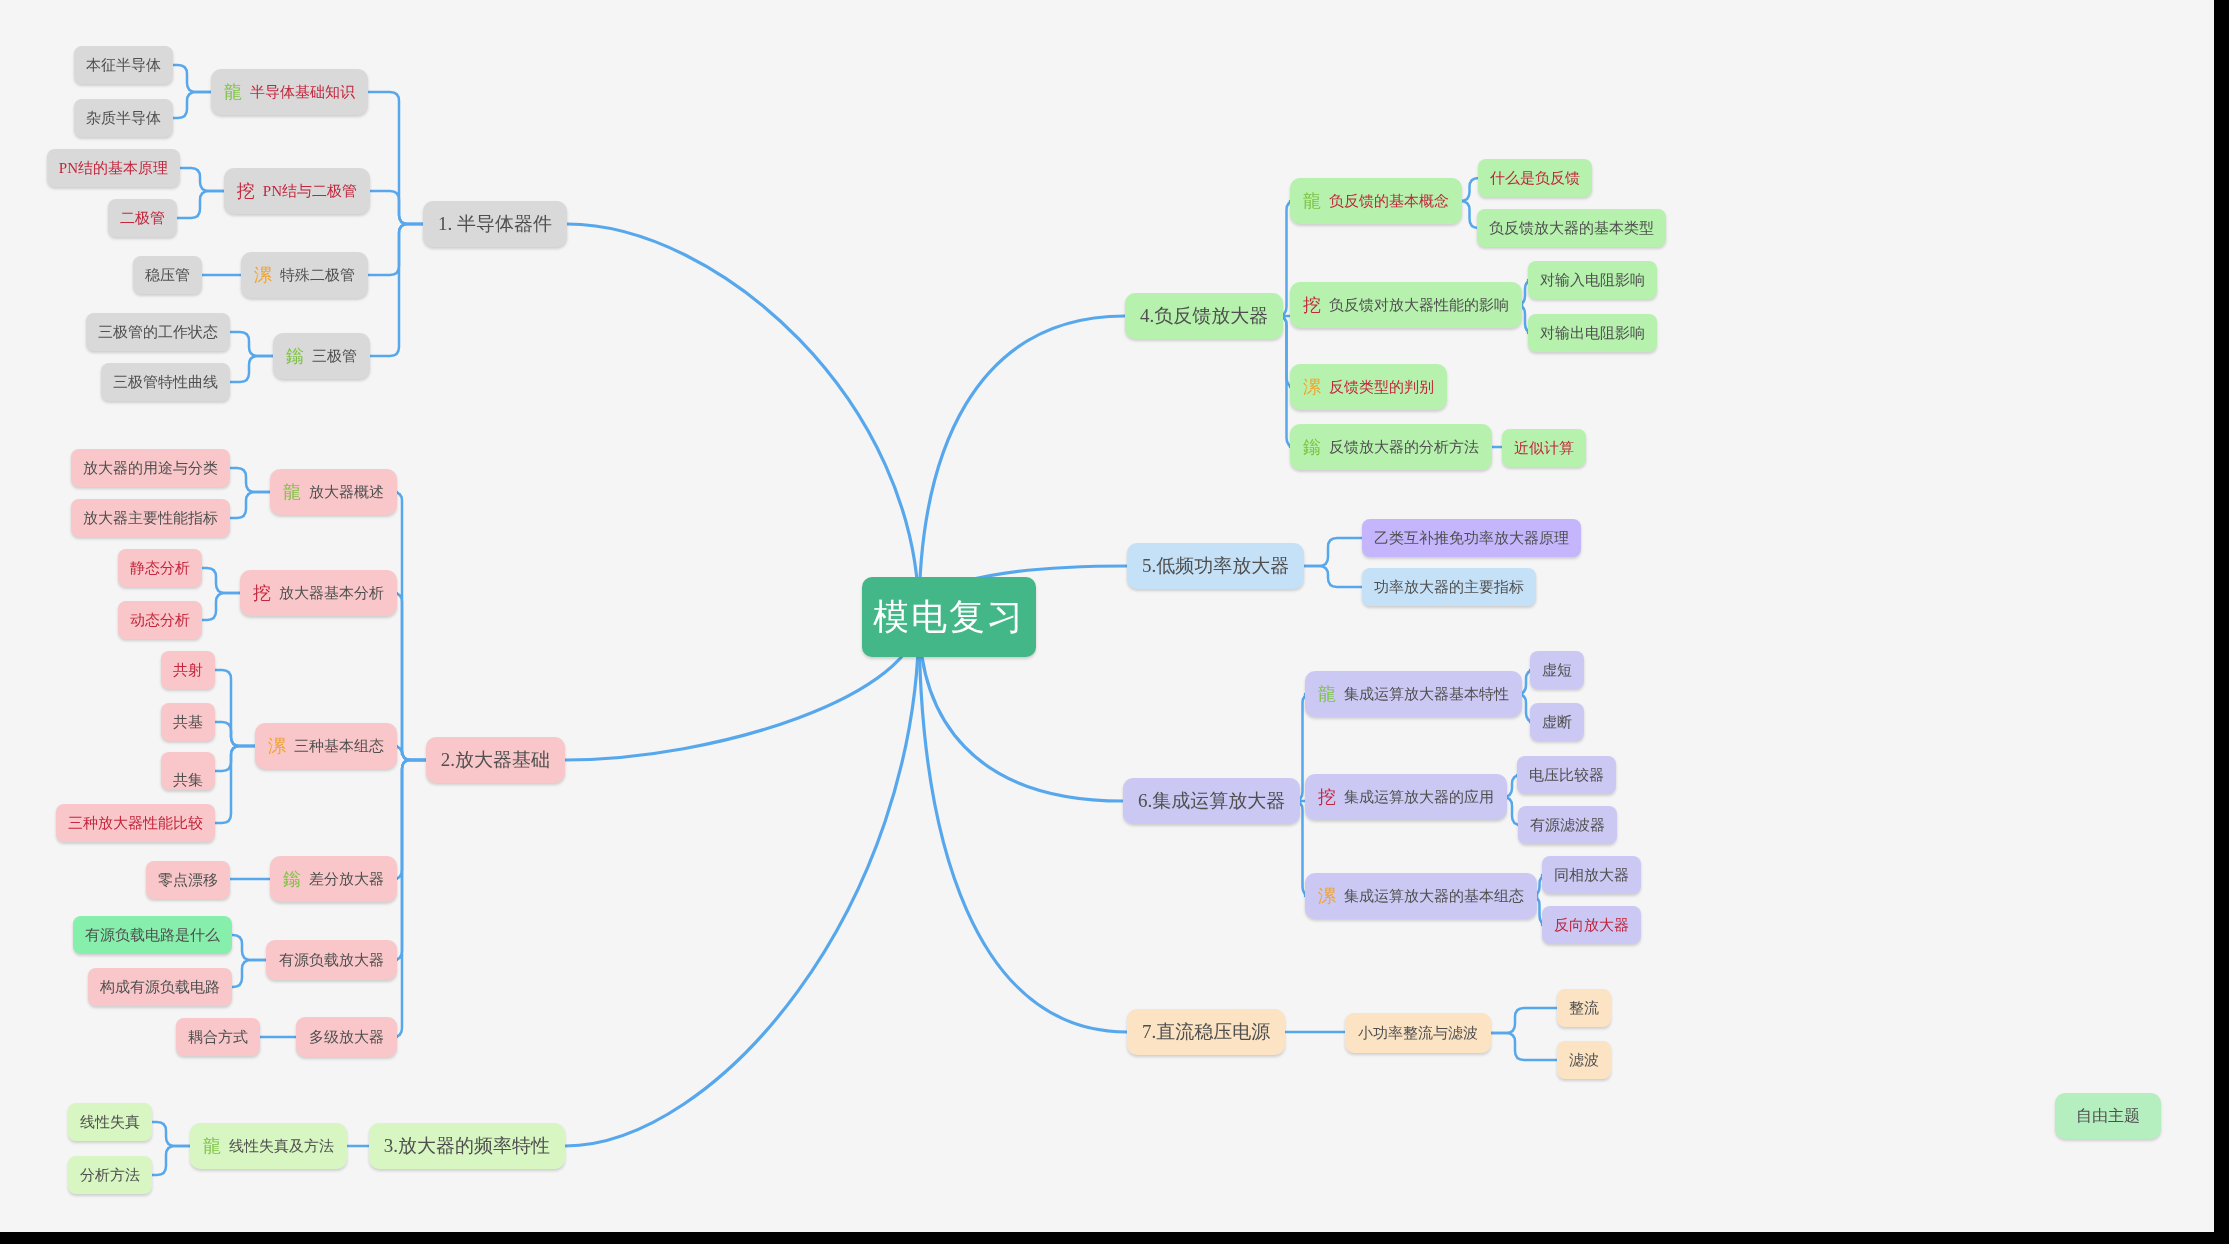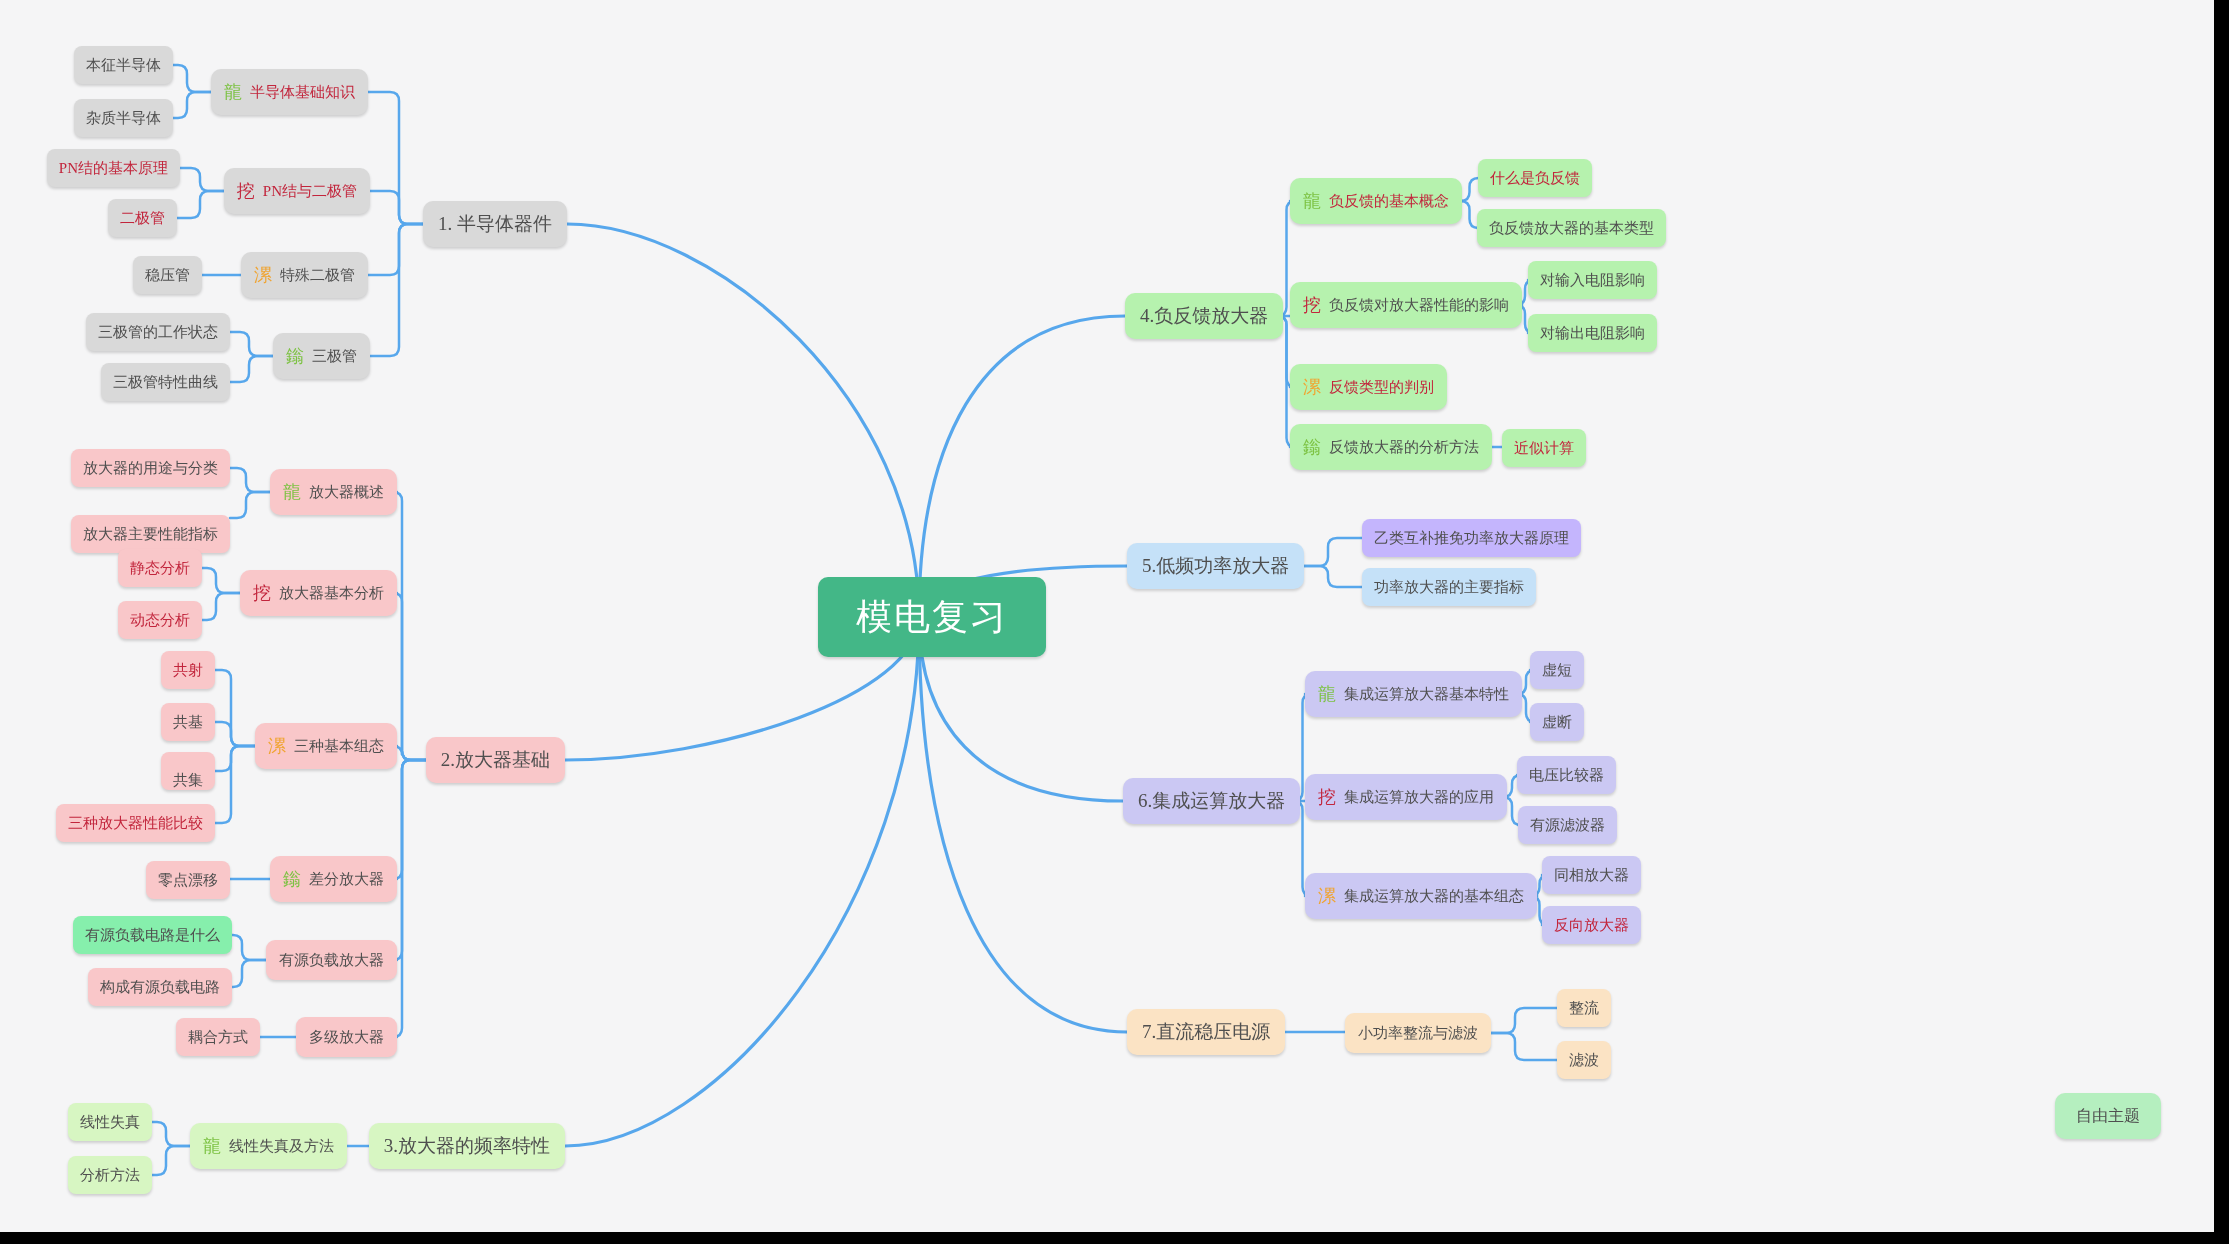--- a/index.html
+++ b/index.html
@@ -16,21 +16,21 @@
     border-radius:9px;
     box-shadow:0 2px 3px rgba(0,0,0,0.16);
     color:#4f4f4f;
     cursor:default;
   }
   .k-leaf   {height:38px;font-size:15px;padding:0 12px;border-radius:8px;}
   .k-plain  {height:40px;font-size:15px;padding:0 13px;border-radius:9px;}
   .k-topic  {height:46px;font-size:15px;padding:0 13px;border-radius:10px;}
   .k-main   {height:46px;font-size:19px;padding:0 15px;border-radius:10px;}
   .k-free   {height:46px;font-size:16px;padding:0 21px;border-radius:10px;}
-  .k-central{height:80px;font-size:36px;padding:0 38px;border-radius:10px;color:#ffffff;letter-spacing:2px;}
+  .k-central{height:80px;font-size:36px;padding:0 11px;border-radius:10px;color:#ffffff;letter-spacing:2px;margin-left:44px;}
   .icon{font-size:18px;margin-right:8px;line-height:1;}
   .bar{position:absolute;background:#000;z-index:5;}
   #bar-right{right:0;top:0;width:15px;height:1244px;}
   #bar-bottom{left:0;bottom:0;width:2229px;height:12px;}
 </style>
 </head>
 <body>
 
 <div id="canvas">
   <svg id="links" width="2229" height="1244">
@@ -148,21 +148,21 @@
     <div class="node k-main" style="top: 737px; right: 1664px; background: rgb(249, 199, 201);">
       <span style="color: rgb(79, 79, 79);">2.放大器基础</span>
     </div>
     <div class="node k-topic" style="top: 469px; right: 1832px; background: rgb(249, 199, 201);">
       <span class="icon" style="color: rgb(124, 194, 66);">龍</span>
       <span style="color: rgb(79, 79, 79);">放大器概述</span>
     </div>
     <div class="node k-leaf" style="top: 449px; right: 1999px; background: rgb(249, 199, 201);">
       <span style="color: rgb(79, 79, 79);">放大器的用途与分类</span>
     </div>
-    <div class="node k-leaf" style="top: 499px; right: 1999px; background: rgb(249, 199, 201); margin-top: 16px;">
+    <div class="node k-leaf" style="top: 499px; right: 1999px; background: rgb(249, 199, 201);">
       <span style="color: rgb(79, 79, 79);">放大器主要性能指标</span>
     </div>
     <div class="node k-topic" style="top: 570px; right: 1832px; background: rgb(249, 199, 201);">
       <span class="icon" style="color: rgb(194, 37, 60);">挖</span>
       <span style="color: rgb(79, 79, 79);">放大器基本分析</span>
     </div>
     <div class="node k-leaf" style="top: 549px; right: 2027px; background: rgb(249, 199, 201);">
       <span style="color: rgb(194, 37, 60);">静态分析</span>
     </div>
     <div class="node k-leaf" style="top: 601px; right: 2027px; background: rgb(249, 199, 201);">

